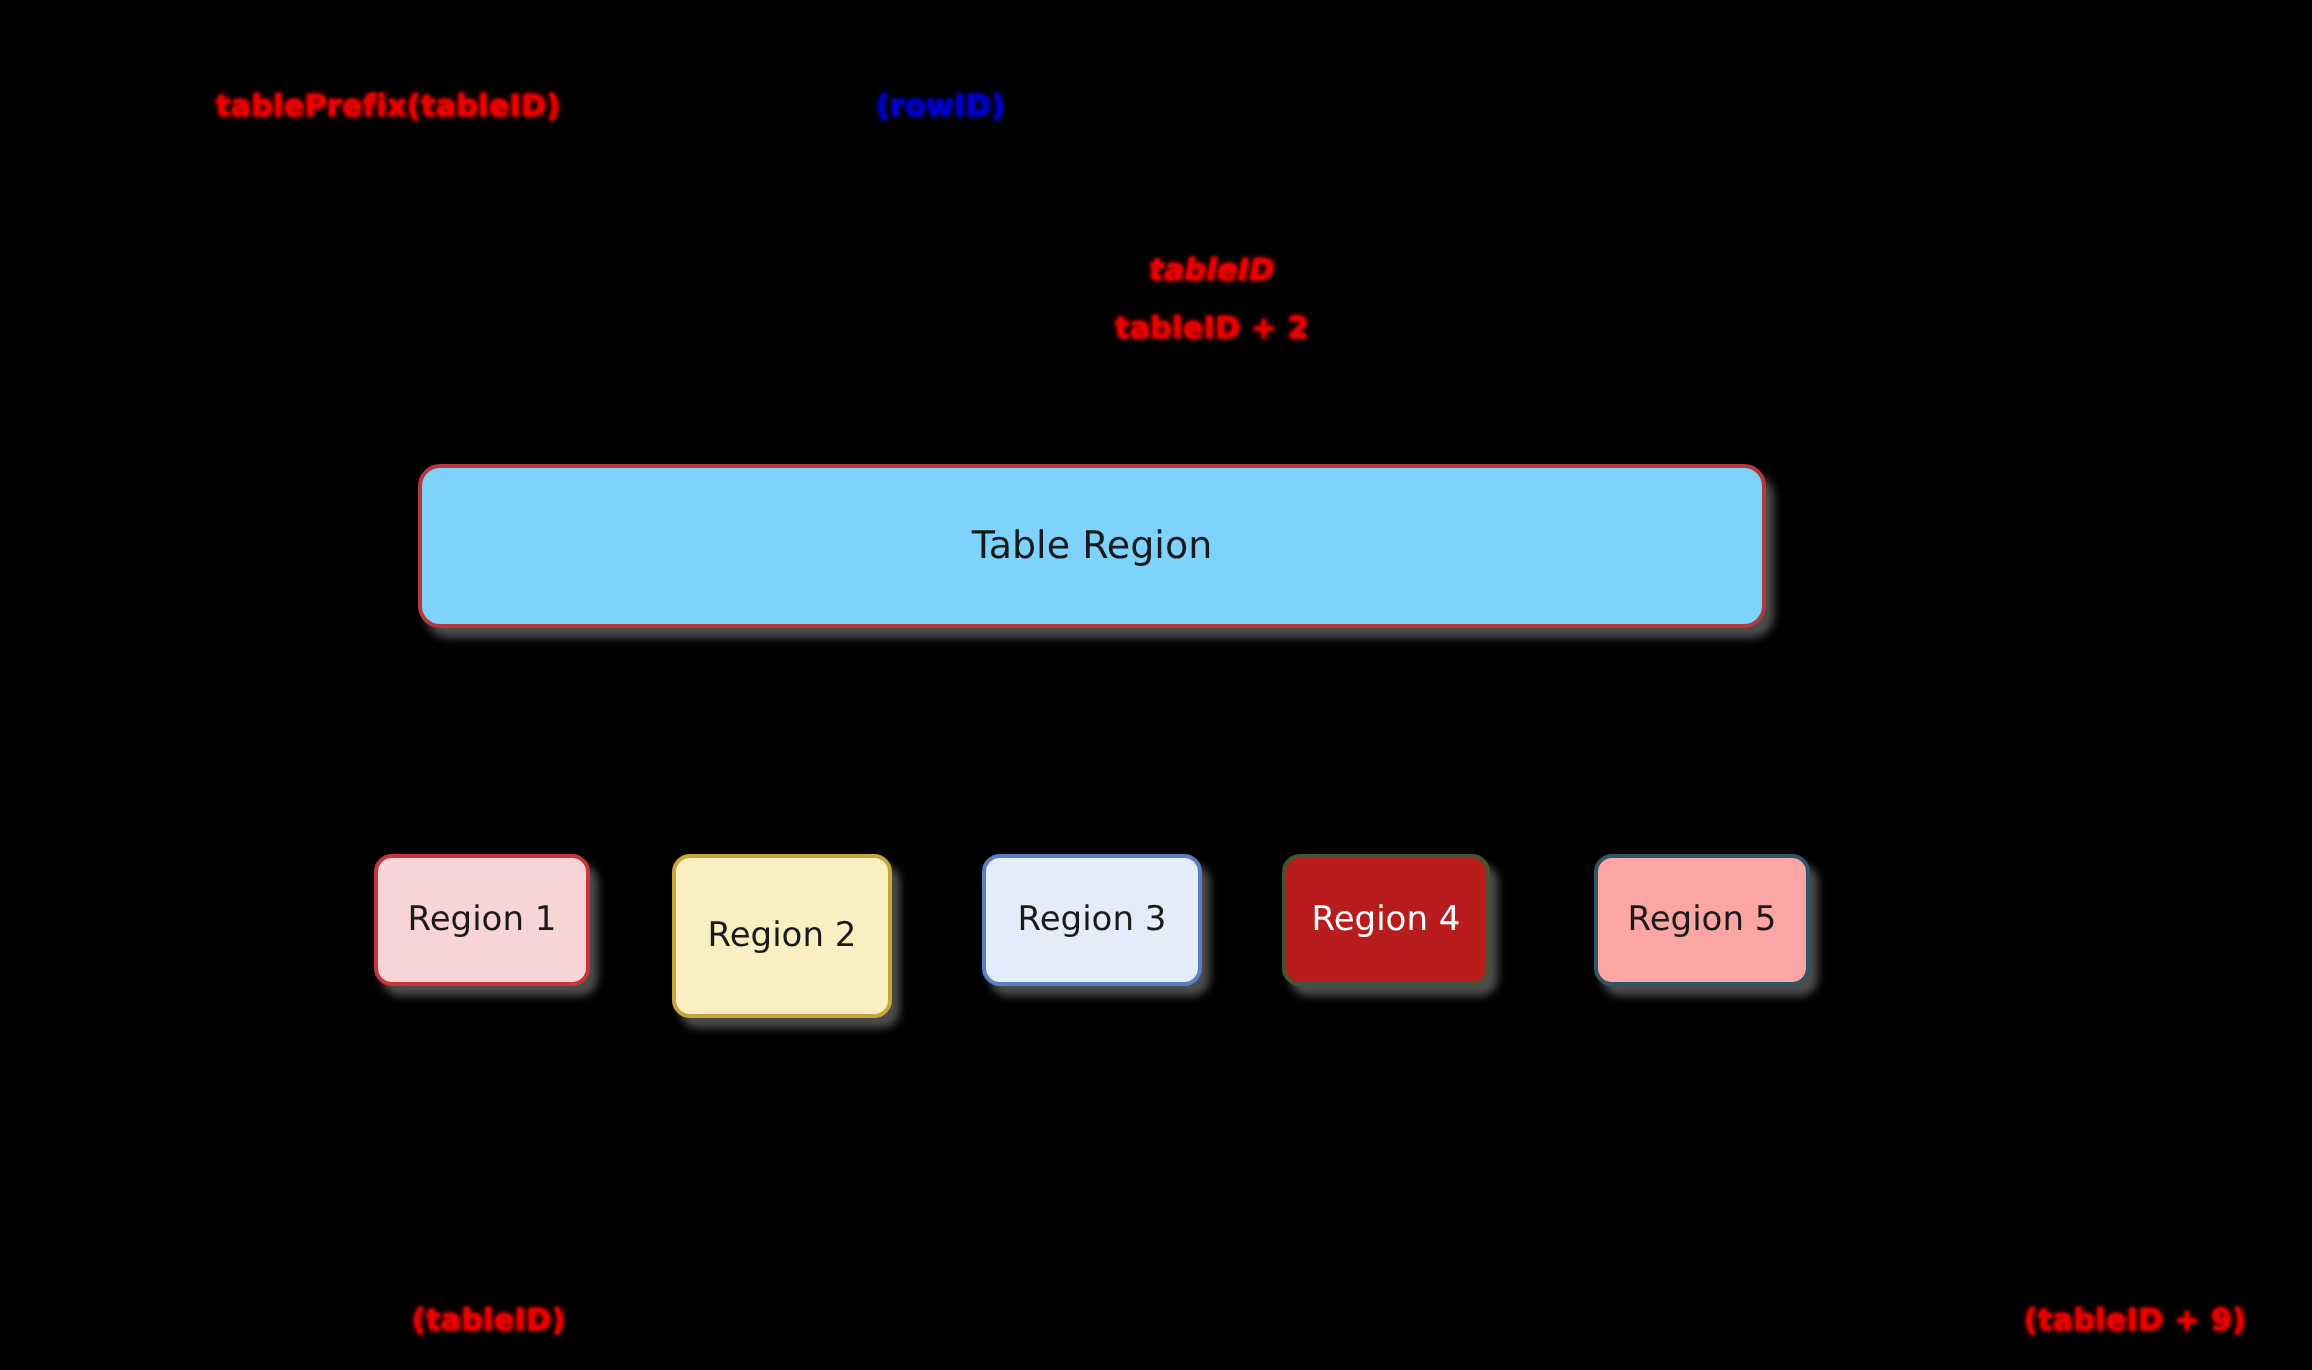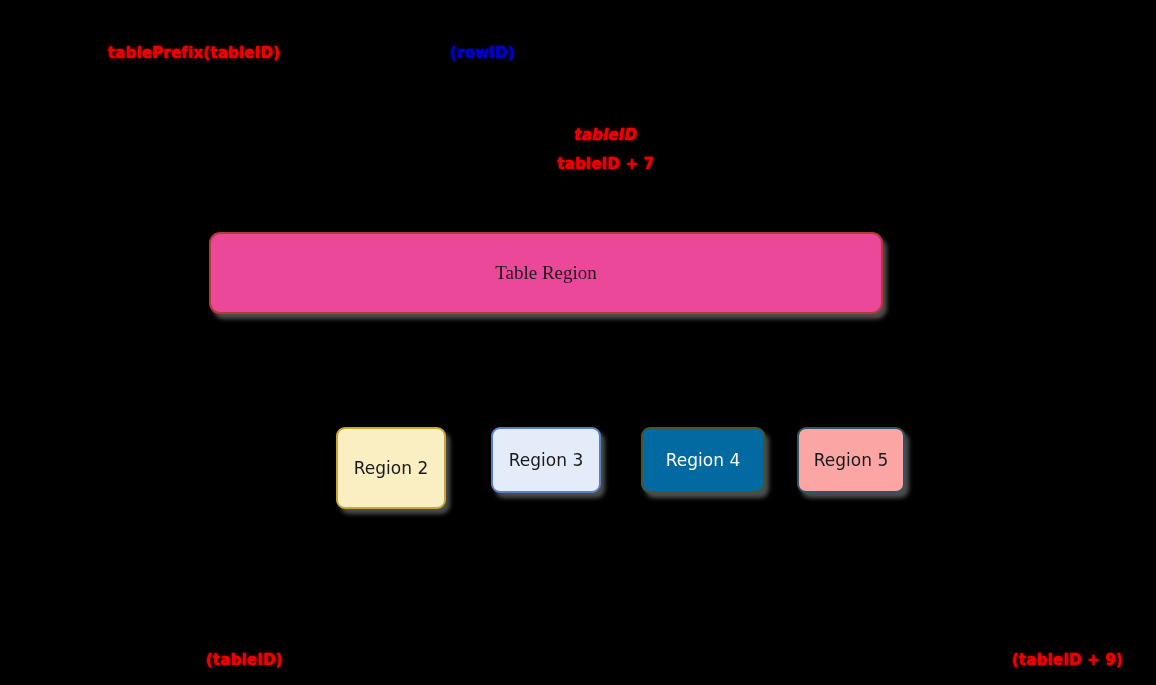--- a/index.html
+++ b/index.html
@@ -51,66 +51,68 @@
     box-shadow: 4px 5px 4px rgba(255,255,255,0.30);
     text-align: center;
     line-height: 1.2;
   }
 
   .box-table {
     left: 209px;
     top: 232px;
     width: 674px;
     height: 82px;
-    background: #ec4899;
+    background: #7dd3fc;
     border-color: #b4393c;
     font-size: 19px;
     border-radius: 11px;
-    font-family: Liberation Serif, serif;
   }
 
   .box-r1 {
     left: 187px; top: 427px; width: 108px; height: 66px;
     background: #f7d4d6; border-color: #c8363c;
   }
   .box-r2 {
     left: 336px; top: 427px; width: 110px; height: 82px;
     background: #faeec3; border-color: #c9a63a;
   }
   .box-r3 {
     left: 491px; top: 427px; width: 110px; height: 66px;
     background: #e4ecfa; border-color: #5a7fc4; align-items: center;
   }
   .box-r4 {
-    left: 641px; top: 427px; width: 124px; height: 66px;
-    background: #0369a1; border-color: #46542f;
+    left: 641px; top: 427px; width: 104px; height: 66px;
+    background: #b91c1c; border-color: #46542f;
     color: #ffffff;
   }
   .box-r5 {
     left: 797px; top: 427px; width: 108px; height: 66px;
     background: #fca5a5; border-color: #2f5566;
   }
 </style>
 </head>
 <body>
 
 <div id="canvas">
 
   <div class="anno red" style="left:108px; top:44px;">tablePrefix(tableID)</div>
 
-  <div class="anno blue" style="left:450px; top:44px;">(rowID)</div>
+  <div class="anno blue" style="left:438px; top:44px;">(rowID)</div>
 
   <div class="anno red center" style="left:546px; top:126px; width:120px;font-style:italic;">tableID</div>
 
-  <div class="anno red center" style="left:546px; top:155px; width:120px;">tableID + 7</div>
+  <div class="anno red center" style="left:546px; top:155px; width:120px;">tableID + 2</div>
 
   <div class="box box-table">
     <span>Table Region</span>
   </div>
 
+  <div class="box box-r1">
+    <span>Region 1</span>
+  </div>
 
   <div class="box box-r2">
     <span>Region 2</span>
   </div>
 
   <div class="box box-r3">
     <span>Region 3</span>
   </div>
 
   <div class="box box-r4">

